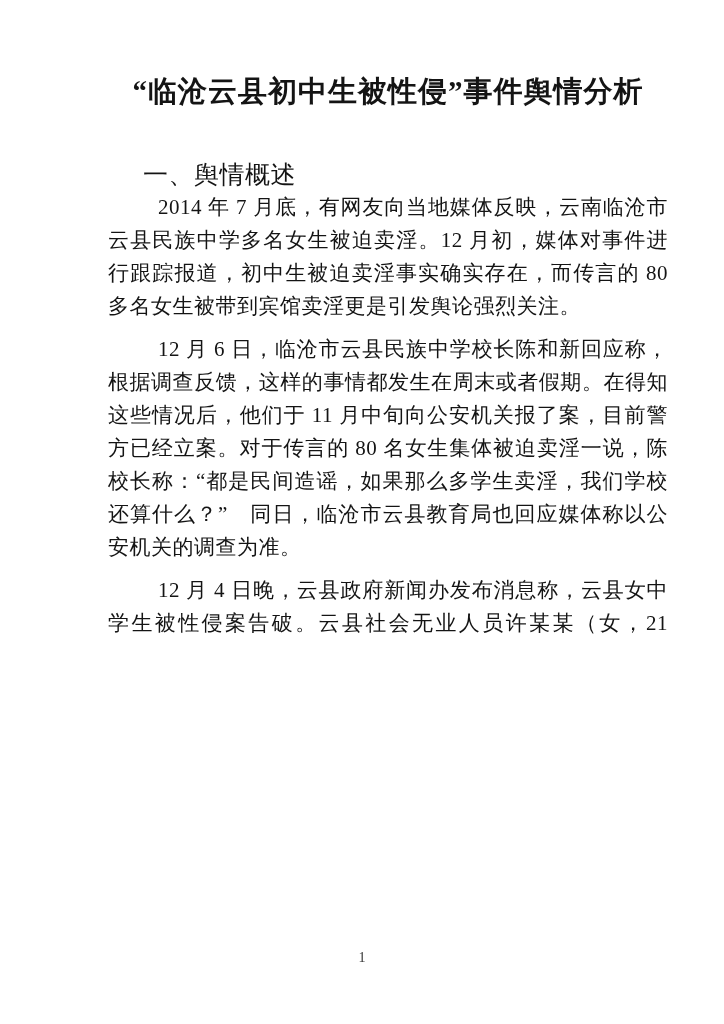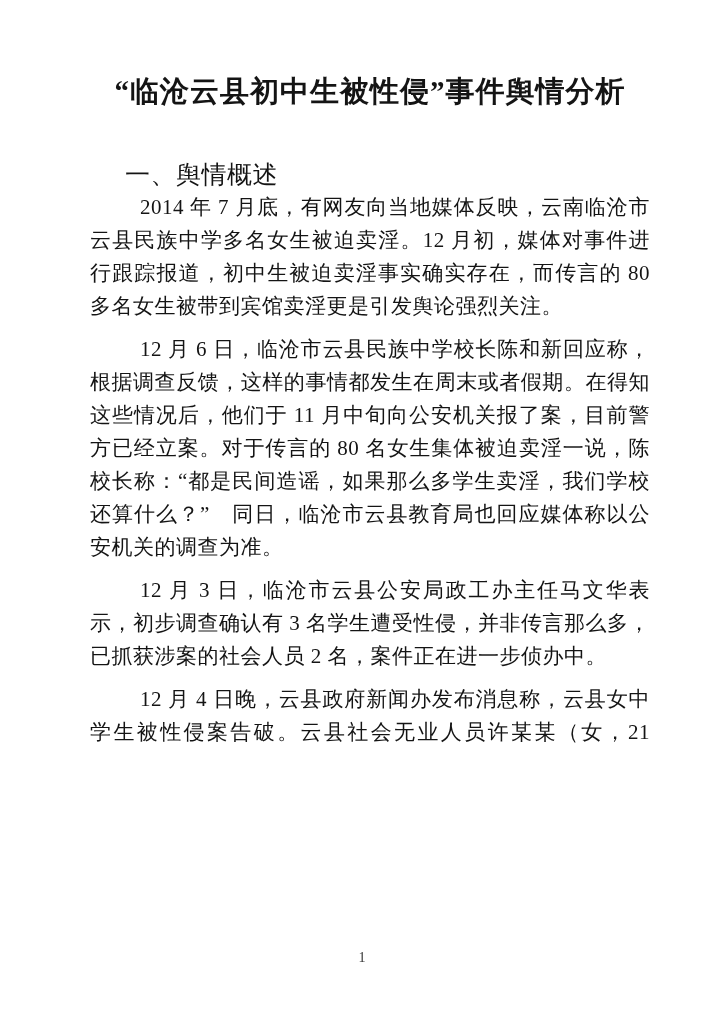--- a/index.html
+++ b/index.html
@@ -11,21 +11,21 @@
     position: relative;
     width: 724px;
     height: 1024px;
     background: #ffffff;
     overflow: hidden;
     font-family: "Liberation Serif", "DejaVu Serif", serif;
     color: #141414;
   }
   .content {
     position: absolute;
-    left: 90px;
+    left: 108px;
     top: 70px;
     width: 560px;
   }
   .doc-title {
     font-size: 29px;
     line-height: 42px;
     font-weight: 700;
     text-align: center;
     margin: 0 0 46px 0;
     letter-spacing: 1px;
@@ -72,19 +72,18 @@
   <div class="content">
     <h1 class="doc-title">“临沧云县初中生被性侵”事件舆情分析</h1>
 
 
     <h2 class="section-heading">一、舆情概述</h2>
 
     <p class="body-text">2014 年 7 月底，有网友向当地媒体反映，云南临沧市云县民族中学多名女生被迫卖淫。12 月初，媒体对事件进行跟踪报道，初中生被迫卖淫事实确实存在，而传言的 80 多名女生被带到宾馆卖淫更是引发舆论强烈关注。</p>
 
     <p class="body-text spaced">12 月 6 日，临沧市云县民族中学校长陈和新回应称，根据调查反馈，这样的事情都发生在周末或者假期。在得知这些情况后，他们于 11 月中旬向公安机关报了案，目前警方已经立案。对于传言的 80 名女生集体被迫卖淫一说，陈校长称：“都是民间造谣，如果那么多学生卖淫，我们学校还算什么？”　同日，临沧市云县教育局也回应媒体称以公安机关的调查为准。</p>
 
-    <p class="body-text spaced">12 月 3 日，临沧市云县公安局政工办主任马文华表示，初步调查确认有 3 名学生遭受性侵，并非传言那么多，已抓获涉案的社会人员 2 名，案件正在进一步侦办中。</p>
 
     <p class="body-text spaced cutoff">12 月 4 日晚，云县政府新闻办发布消息称，云县女中学生被性侵案告破。云县社会无业人员许某某（女，21 岁）以</p>
   </div>
 
   <div class="page-number">1</div>
 </div>
 
 </body></html>

